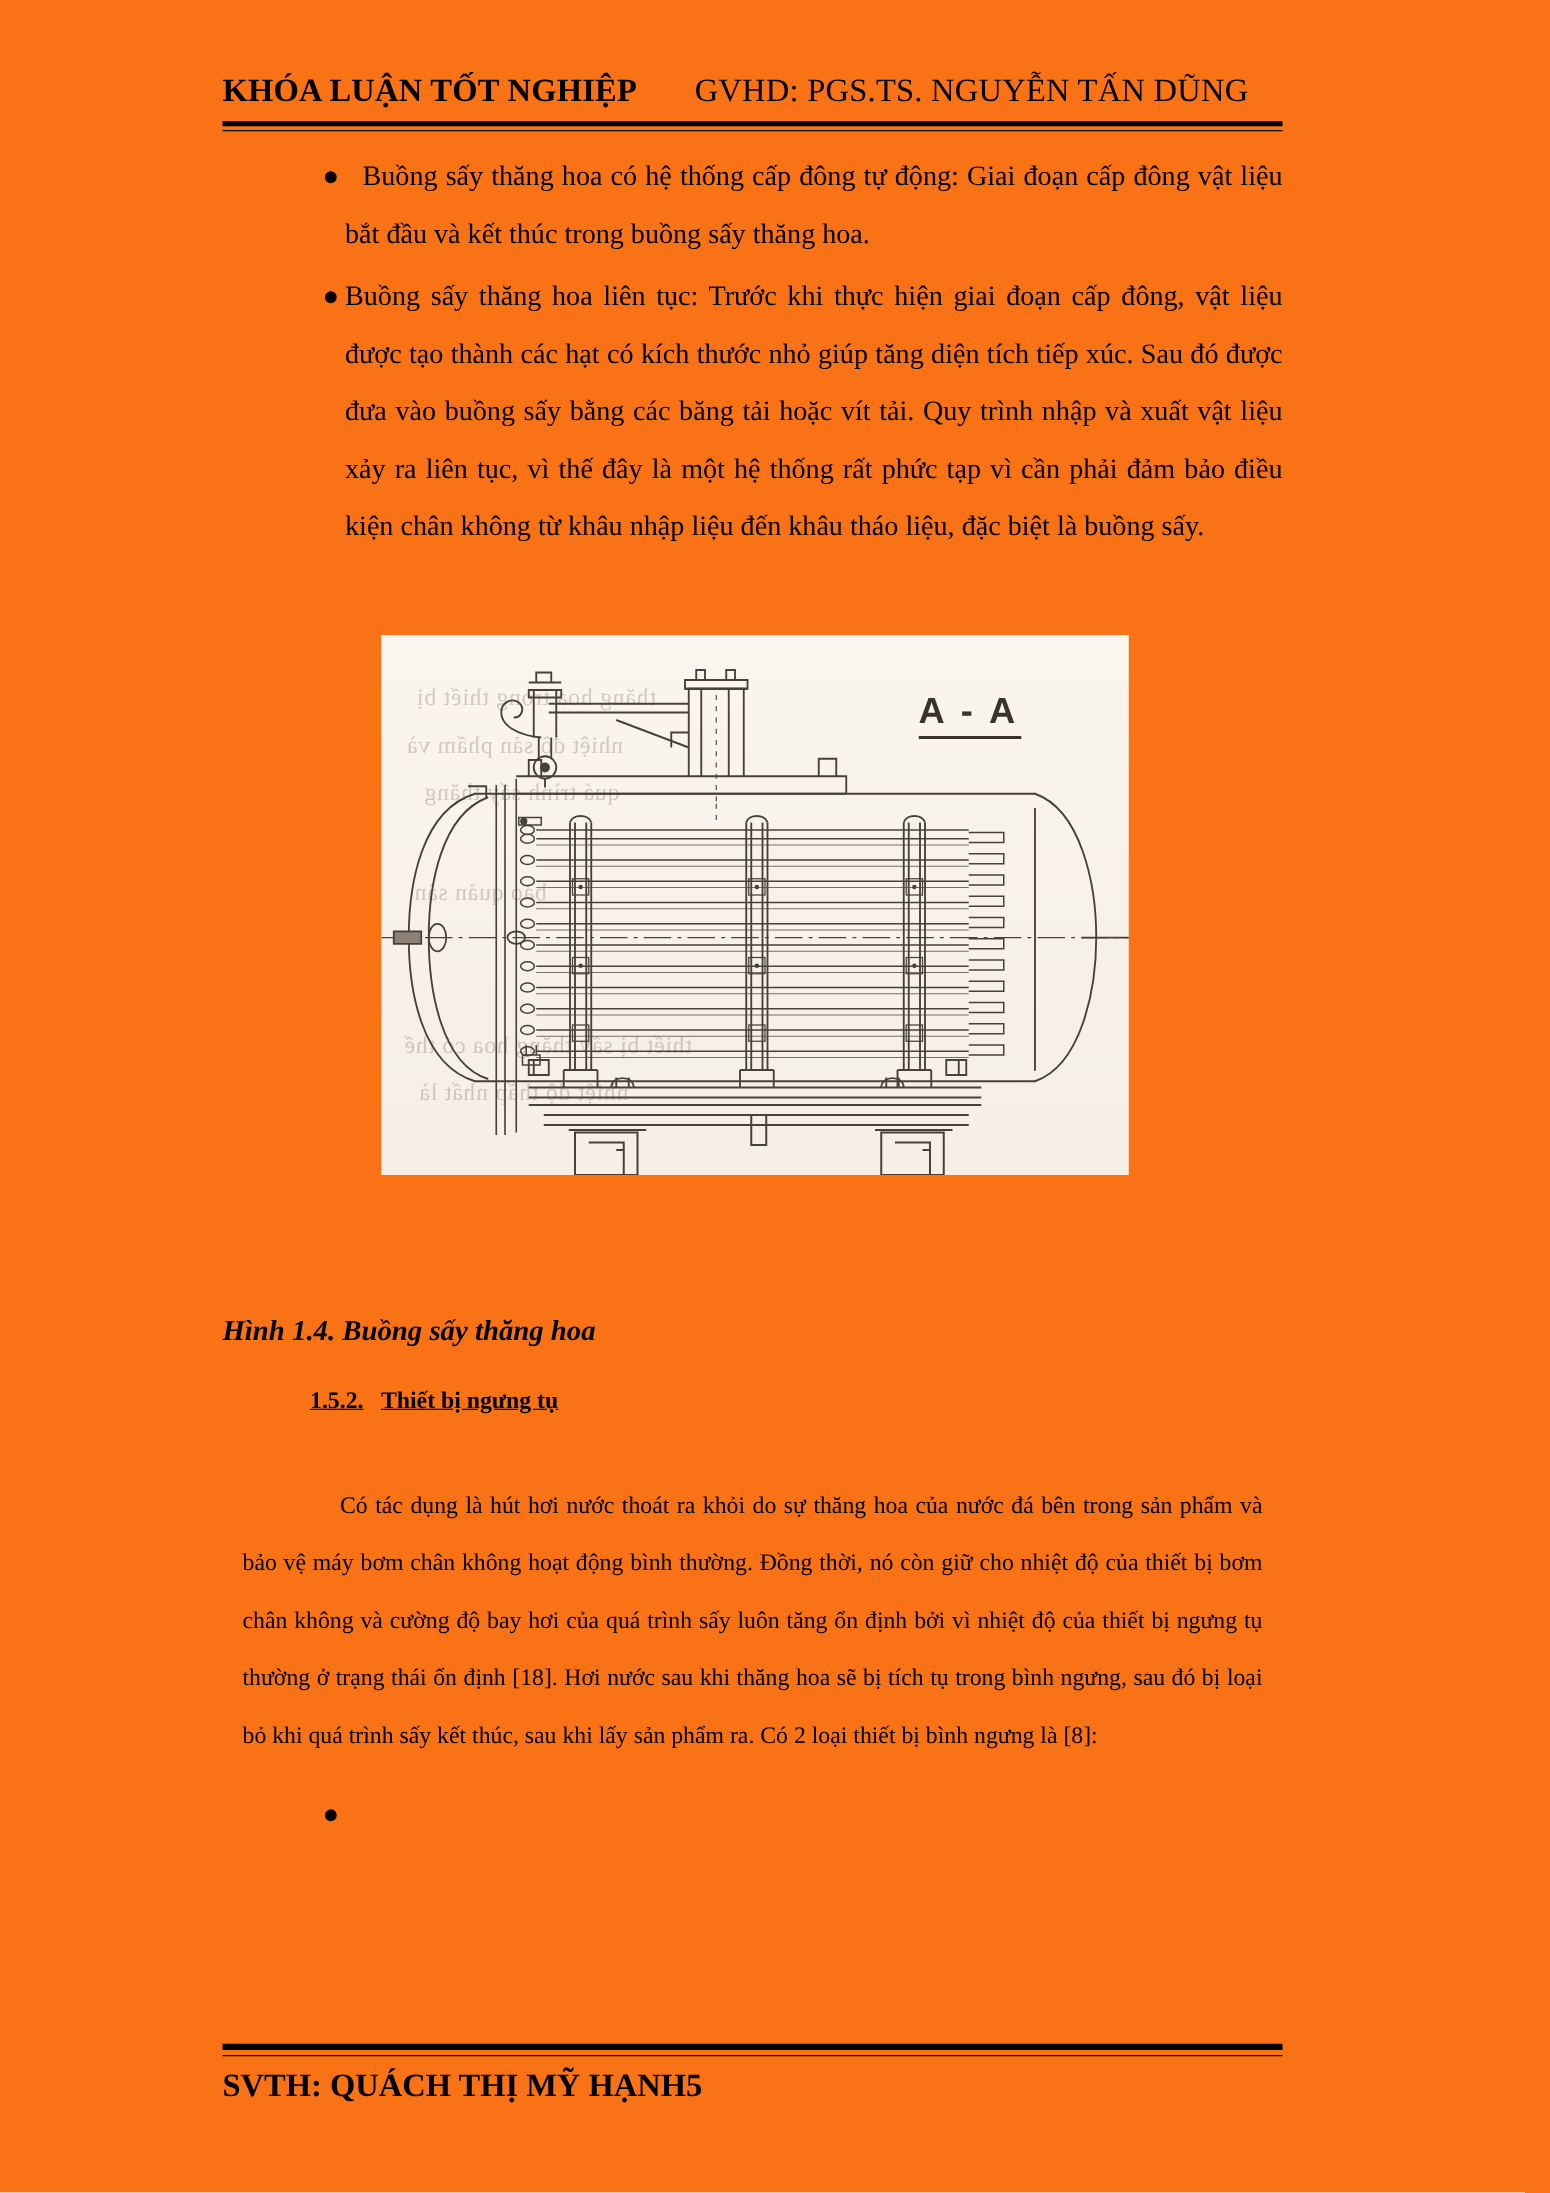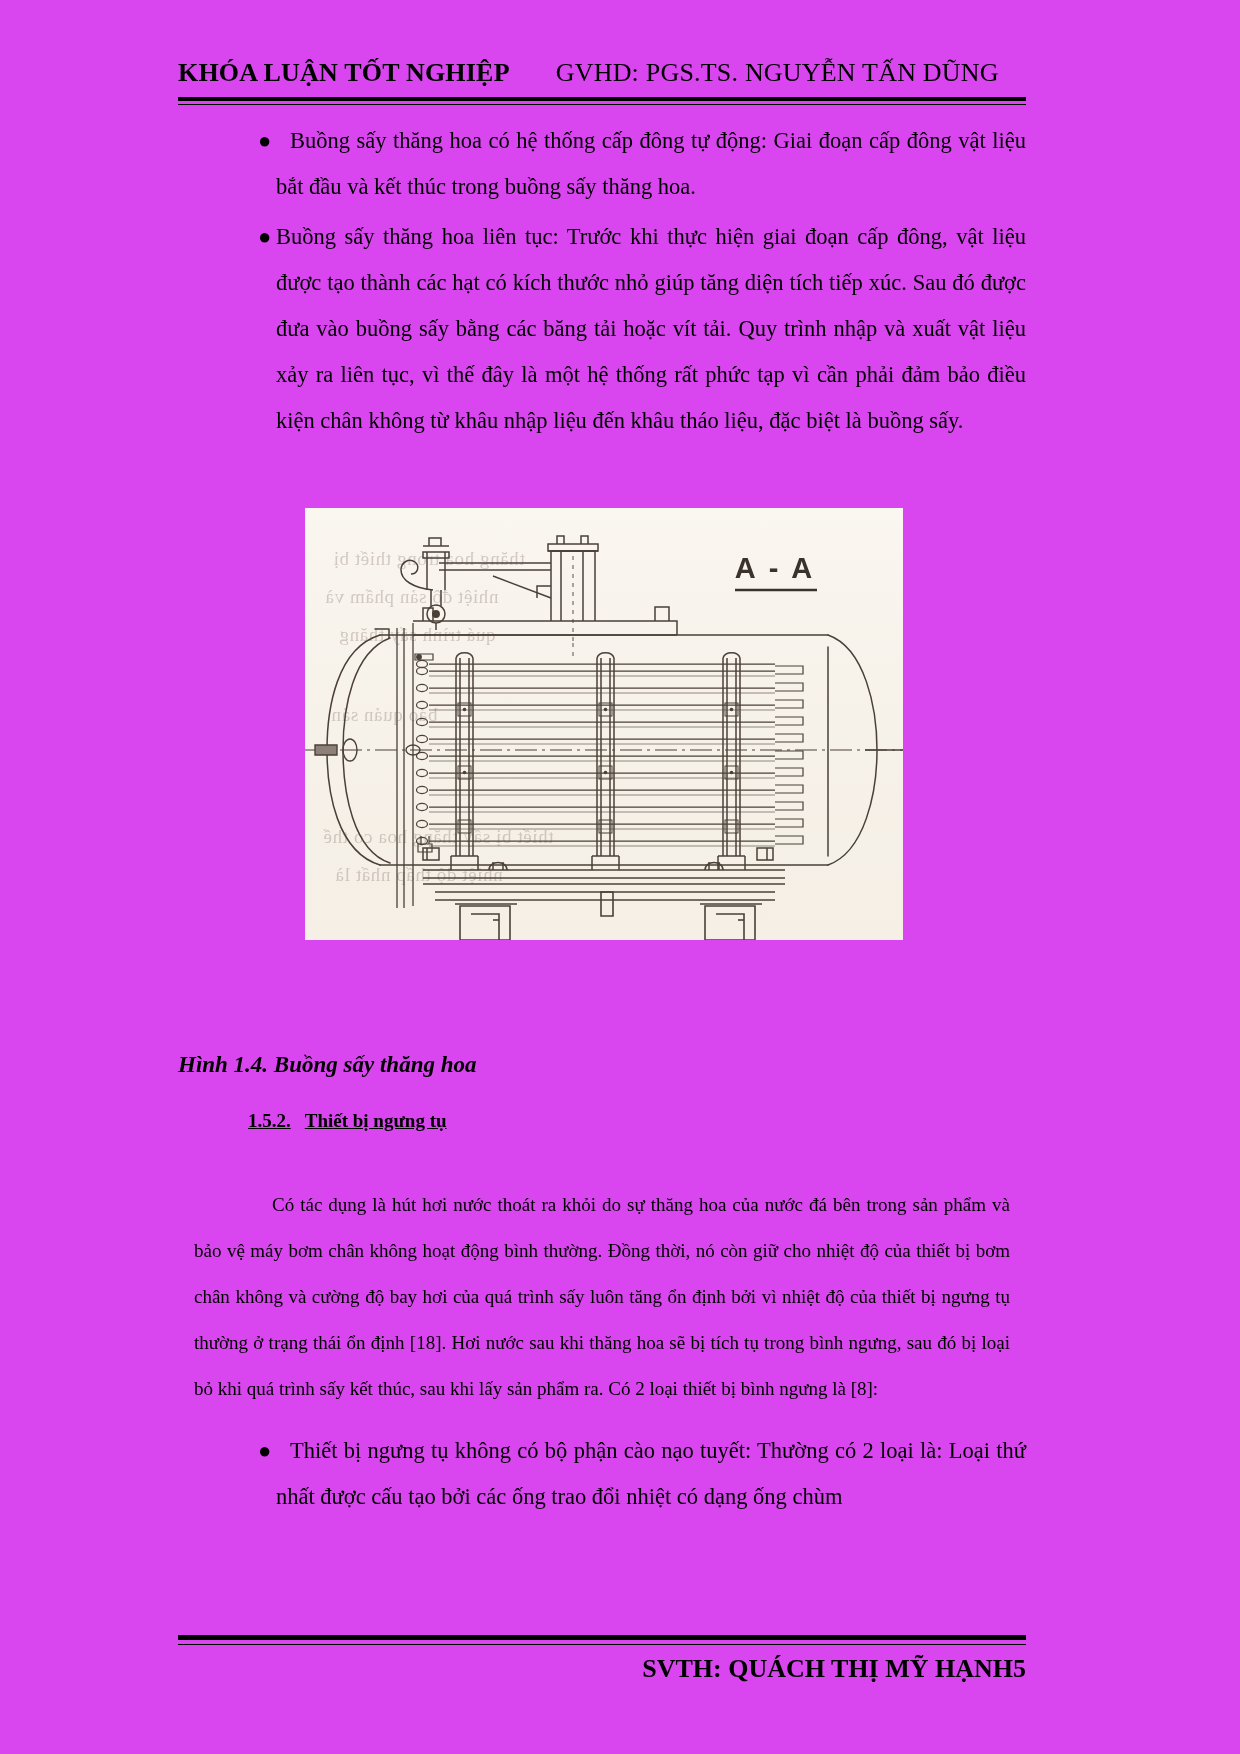--- a/index.html
+++ b/index.html
@@ -5,21 +5,21 @@
   html, body {
     margin: 0;
     padding: 0;
     background: #ffffff;
   }
   .page {
     position: relative;
     width: 1240px;
     height: 1754px;
     margin: 0 auto;
-    background: #d946ef;
+    background: #f97316;
     font-family: "Liberation Serif", "DejaVu Serif", serif;
     color: #000000;
     overflow: hidden;
   }
 
   
   .header {
     position: absolute;
     left: 178px;
     top: 58px;
@@ -183,21 +183,21 @@
     width: 848px;
     height: 0;
     border-top: 1.5px solid #000;
   }
   .footer {
     position: absolute;
     left: 178px;
     top: 1654px;
     width: 848px;
     display: flex;
-    justify-content: flex-end;
+    justify-content: flex-start;
     align-items: baseline;
     font-weight: bold;
     font-size: 26px;
     white-space: nowrap;
   }
 </style>
 </head>
 <body>
 
 <div class="page">
@@ -483,21 +483,20 @@
   <div class="heading">
     <span class="num">1.5.2.</span><span>Thiết bị ngưng tụ</span>
   </div>
 
   <div class="lower">
     <p class="para indent">Có tác dụng là hút hơi nước thoát ra khỏi do sự thăng hoa của nước đá bên trong sản phẩm và bảo vệ máy bơm chân không hoạt động bình thường. Đồng thời, nó còn giữ cho nhiệt độ của thiết bị bơm chân không và cường độ bay hơi của quá trình sấy luôn tăng ổn định bởi vì nhiệt độ của thiết bị ngưng tụ thường ở trạng thái ổn định [18]. Hơi nước sau khi thăng hoa sẽ bị tích tụ trong bình ngưng, sau đó bị loại bỏ khi quá trình sấy kết thúc, sau khi lấy sản phẩm ra. Có 2 loại thiết bị bình ngưng là [8]:</p>
 
     <ul class="bullet-list">
       <li class="bullet-item">
         <span class="dot">●</span>
-        <span class="btext">Thiết bị ngưng tụ không có bộ phận cào nạo tuyết: Thường có 2 loại là: Loại thứ nhất được cấu tạo bởi các ống trao đổi nhiệt có dạng ống chùm</span>
       </li>
     </ul>
   </div>
 
   <div class="footer-rule"></div>
   <div class="footer-rule2"></div>
   <div class="footer">
     <span>SVTH: QUÁCH THỊ MỸ HẠNH</span>
     <span>5</span>
   </div>

